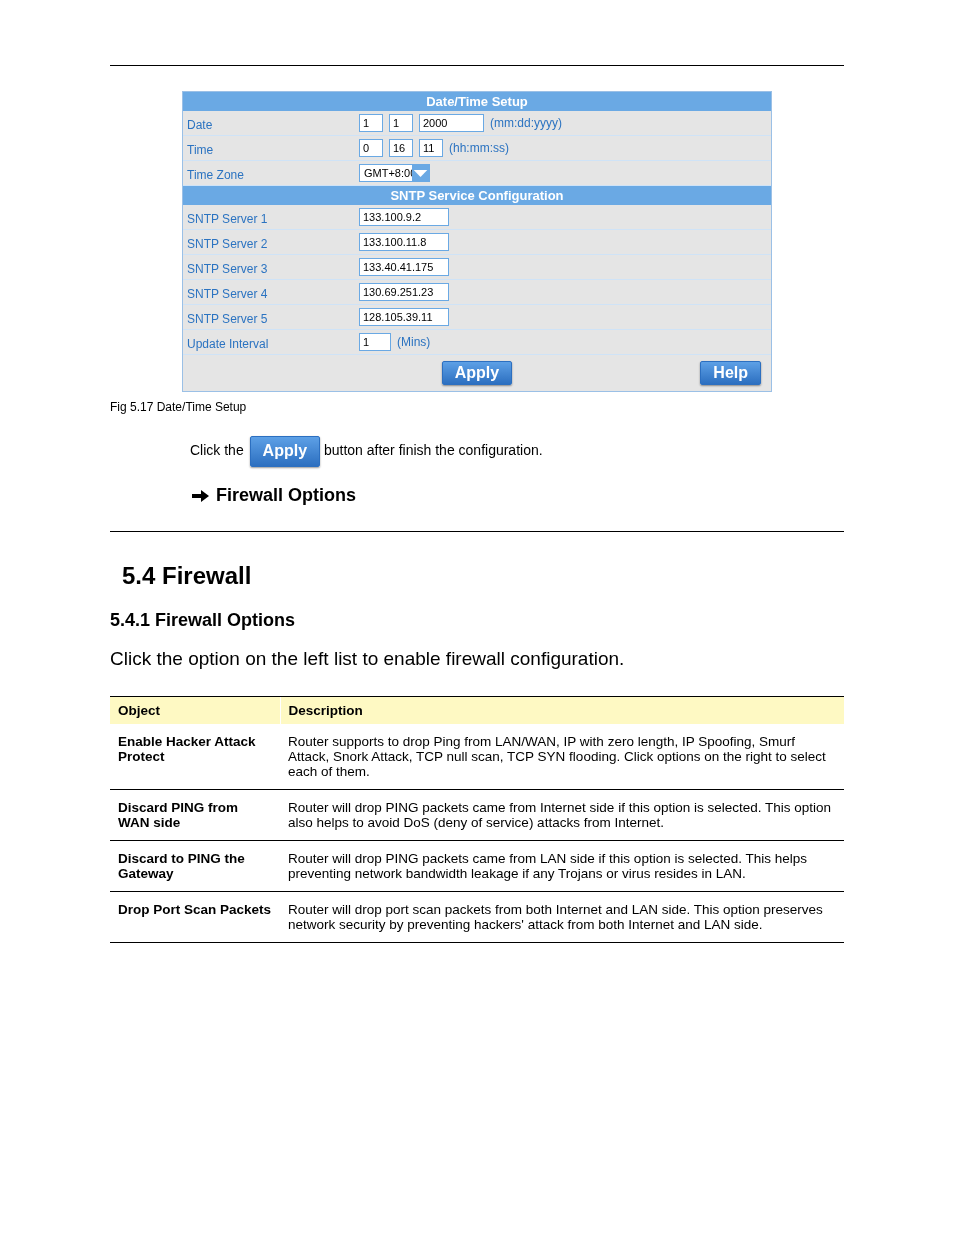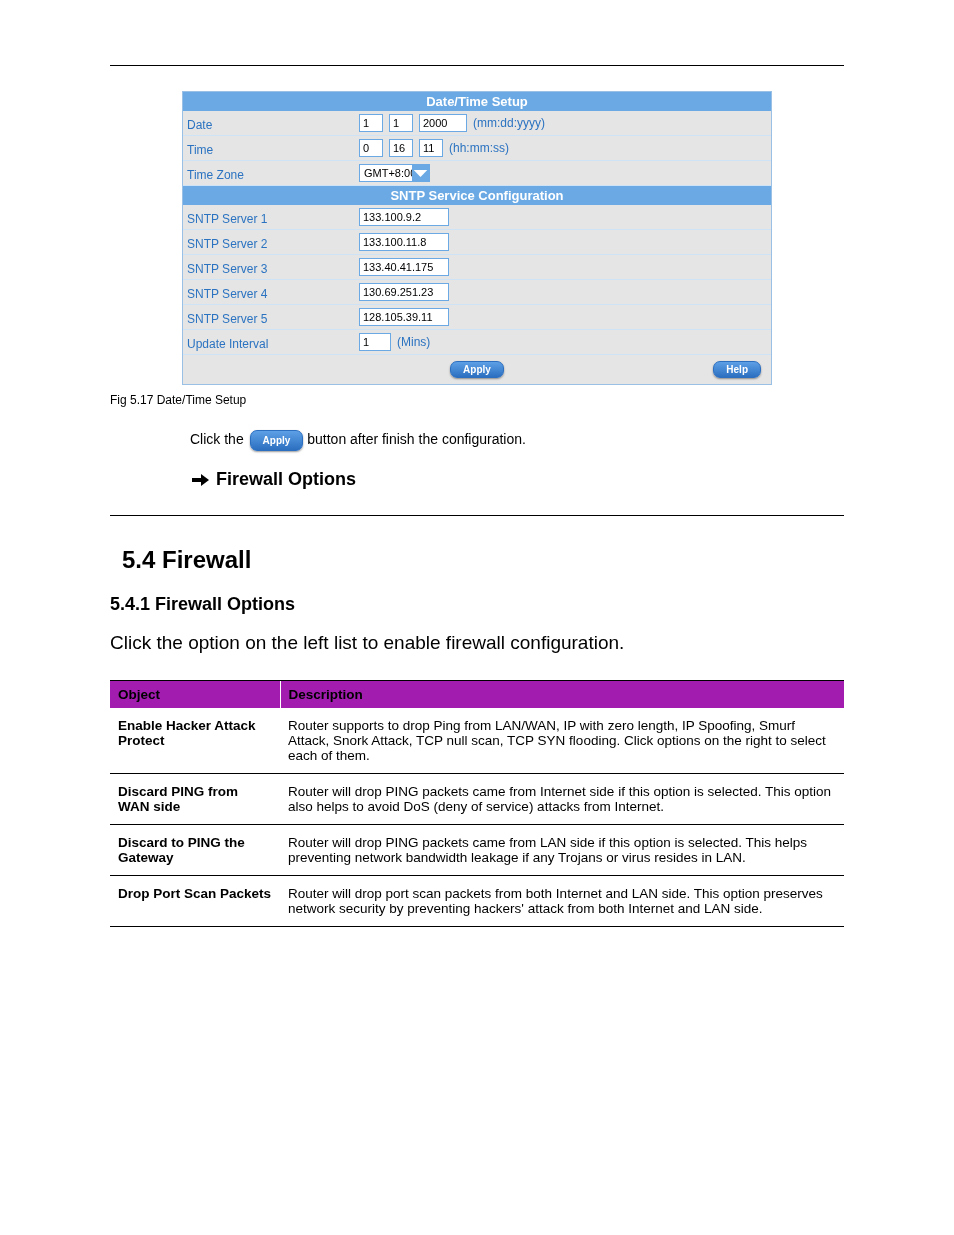--- a/index.html
+++ b/index.html
@@ -45,21 +45,21 @@
   }
   .rinputs { display: flex; align-items: center; gap: 6px; }
   .txt {
     border: 1px solid #6aa9e4;
     height: 18px;
     font-size: 11px;
     padding: 0 3px;
     background: #fff;
   }
   .txt.w28 { width: 24px; }
-  .txt.w48 { width: 48px; }
+  .txt.w48 { width: 65px; }
   .txt.w90 { width: 90px; }
   .txt.w30 { width: 32px; }
   .hint { color: #2b73c1; font-size: 12px; }
   .select-wrap {
     display: inline-flex;
     align-items: center;
     border: 1px solid #6aa9e4;
     height: 18px;
     background: #fff;
   }
@@ -82,23 +82,23 @@
     padding: 6px;
     position: relative;
   }
   .pill-btn {
     display: inline-flex;
     align-items: center;
     justify-content: center;
     color: #fff;
     font-weight: bold;
     background: linear-gradient(to bottom, #5da0e6, #2c6fc0);
-    border-radius: 7px;
+    border-radius: 2px;
     padding: 2px 12px;
-    font-size: 10px;
+    font-size: 16px;
     border: 1px solid #2c6fc0;
     cursor: pointer;
     box-shadow: 0 1px 2px rgba(0,0,0,0.4);
   }
   .help-pos { position: absolute; right: 10px; }
   .caption { text-align: left; margin: 8px 0 22px; font-size: 12px; }
   .para { line-height: 1.55; font-size: 14px; margin: 10px 0; }
   .inline-btn { vertical-align: middle; margin-left: 2px; }
   .arrow-icon {
     display: inline-block;
@@ -109,21 +109,21 @@
   .arrow-icon svg { width: 100%; height: 100%; }
   .h2 { font-size: 24px; font-weight: bold; margin: 30px 12px 20px; }
   .h3 { font-size: 18px; font-weight: bold; margin: 18px 0 14px; }
   .subpara { font-size: 19px; line-height: 1.5; margin: 8px 0 22px; }
 
   table.obj-table {
     width: 100%;
     border-collapse: collapse;
     font-size: 13.5px;
   }
-  table.obj-table thead tr { background: #a21caf; padding-left: 33px; }
+  table.obj-table thead tr { background: #fef9c3; padding-left: 33px; }
   table.obj-table th {
     text-align: left;
     font-weight: bold;
     padding: 6px 8px;
     border-top: 1px solid #000;
   }
   table.obj-table th.sep { border-left: 1px solid #fff; }
   table.obj-table td {
     padding: 10px 8px;
     border-bottom: 1px solid #000;

